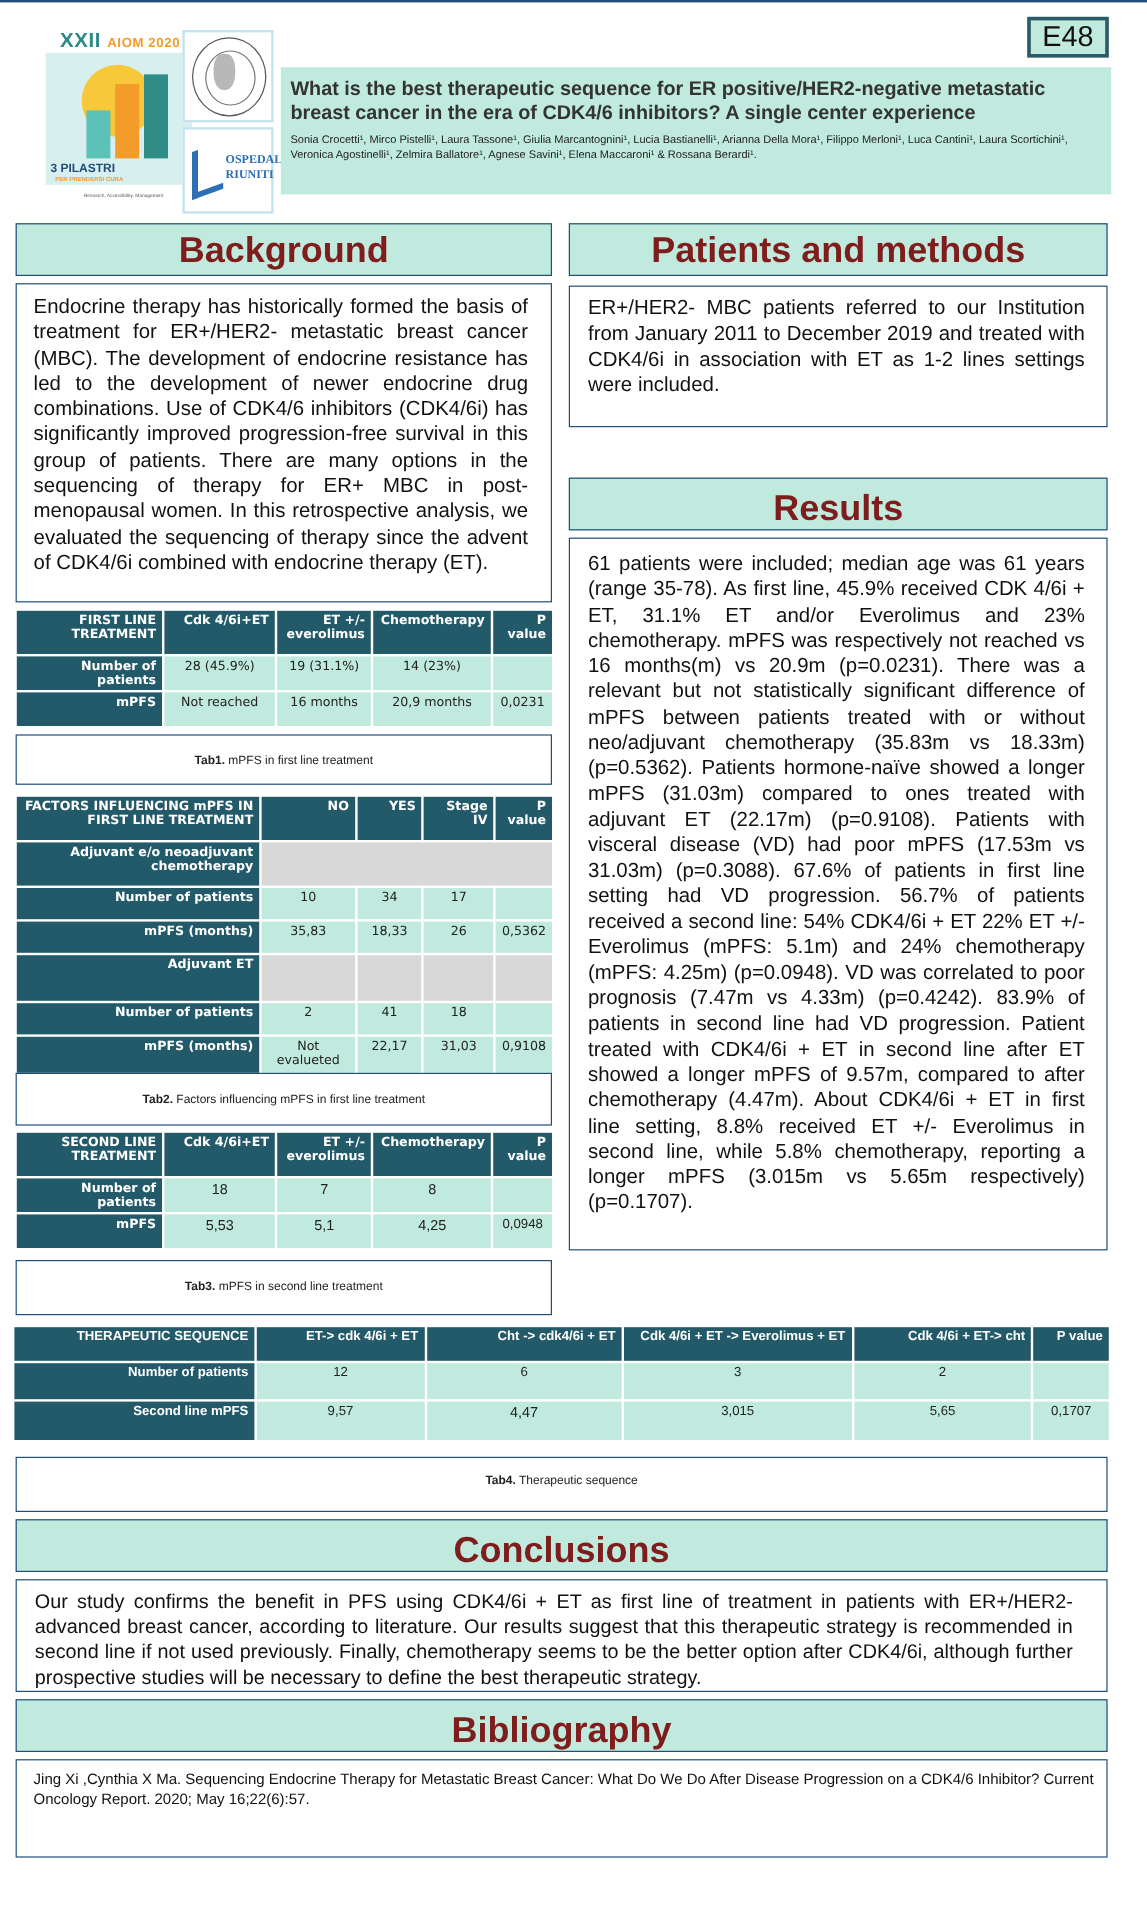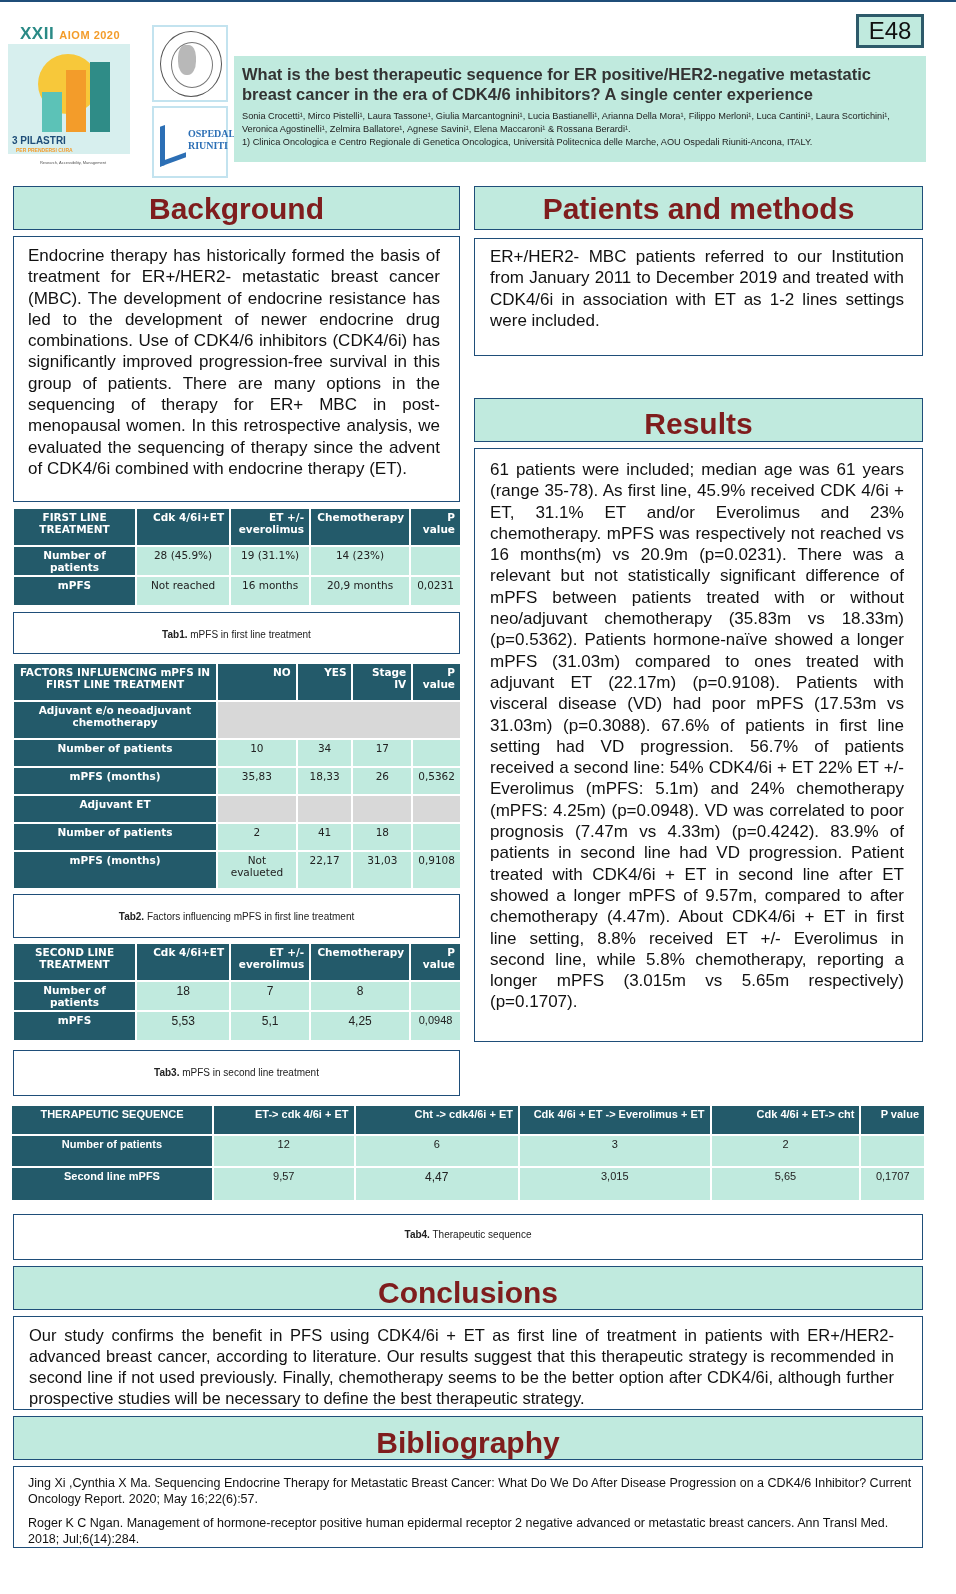--- a/index.html
+++ b/index.html
@@ -1,21 +1,21 @@
 <!DOCTYPE html>
 <html><head>
   <meta charset="utf-8">
   <style>
     * { box-sizing: border-box; margin: 0; padding: 0; }
     html, body { width: 956px; height: 1594px; background: #ffffff; overflow: hidden; }
     body { position: relative; font-family: "Liberation Sans", sans-serif; color: #1a1a1a; }
     .topbar { position: absolute; left: 0; top: 0; width: 956px; height: 2px; background: #1f4e79; }
 
     
-    .logo-aiom { position: absolute; left: 8px; top: 24px; width: 117px; height: 152px; }
+    .logo-aiom { position: absolute; left: 38px; top: 24px; width: 117px; height: 152px; }
     .aiom-title { position: absolute; left: 12px; top: 0; font-weight: bold; color: #2a8a86; font-size: 17px; letter-spacing: 0.5px; }
     .aiom-title span.roman { color: #2a8a86; }
     .aiom-title span.year { color: #f39c2a; font-size: 11px; }
     .aiom-art { position: absolute; left: 0; top: 20px; width: 122px; height: 110px; background: #d7efee; overflow: hidden; }
     .sun { position: absolute; left: 30px; top: 10px; width: 60px; height: 60px; border-radius: 50%; background: #f7c83a; }
     .pillar { position: absolute; bottom: 22px; width: 20px; }
     .pillar.p1 { left: 34px; height: 40px; background: #5cc2b7; }
     .pillar.p2 { left: 58px; height: 62px; background: #f39c2a; }
     .pillar.p3 { left: 82px; height: 70px; background: #2f8c87; }
     .aiom-pil { position: absolute; left: 4px; bottom: 8px; font-size: 10px; font-weight: bold; color: #1f4e79; margin-top: 12px; }
@@ -36,21 +36,21 @@
     .authors { position: absolute; left: 8px; top: 54px; width: 680px; font-size: 9.2px; line-height: 13px; color: #222; }
     .badge { position: absolute; left: 856px; top: 14px; width: 68px; height: 34px; background: #c0eade; border: 3px solid #2d5a6a; font-size: 24px; text-align: center; line-height: 28px; color: #111; }
 
     
     .sec-head { position: absolute; background: #c0eade; border: 1.5px solid #1f4e79; font-weight: bold; font-size: 30px; text-align: center; color: #7f1d1d; }
     .text-box { position: absolute; border: 1.5px solid #1f4e79; background: #fff; font-size: 17px; line-height: 21.3px; text-align: justify; color: #111; }
 
     
     table.dt { position: absolute; border-collapse: collapse; font-family: "DejaVu Sans", sans-serif; }
     table.dt td { font-size: 10.5px; padding: 2px 5px; vertical-align: top; border: 2px solid #fff; }
-    table.dt td.h { background: #235a6a; color: #fff; font-weight: bold; text-align: center; }
+    table.dt td.h { background: #235a6a; color: #fff; font-weight: bold; text-align: right; }
     table.dt td.hc { background: #235a6a; color: #fff; font-weight: bold; text-align: right; }
     table.dt td.c { background: #c0eade; text-align: center; color: #222; }
     table.dt td.g { background: #d8d8d8; }
     .caption-box { position: absolute; border: 1.5px solid #1f4e79; background: #fff; font-size: 10px; text-align: center; color: #222; }
     .caption-box b { font-weight: bold; }
   </style>
 </head>
 <body>
 
 <div class="topbar"></div>
@@ -83,21 +83,20 @@
     <div>RIUNITI</div>
   </div>
 </div>
 
 <div class="badge">E48</div>
 
 <div class="title-band">
   <div class="title">What is the best therapeutic sequence for ER positive/HER2-negative metastatic breast cancer in the era of CDK4/6 inhibitors? A single center experience</div>
   <div class="authors">
     <div>Sonia Crocetti¹, Mirco Pistelli¹, Laura Tassone¹, Giulia Marcantognini¹, Lucia Bastianelli¹, Arianna Della Mora¹, Filippo Merloni¹, Luca Cantini¹, Laura Scortichini¹, Veronica Agostinelli¹, Zelmira Ballatore¹, Agnese Savini¹, Elena Maccaroni¹ &amp; Rossana Berardi¹.</div>
-    <div>1) Clinica Oncologica e Centro Regionale di Genetica Oncologica, Università Politecnica delle Marche, AOU Ospedali Riuniti-Ancona, ITALY.</div>
   </div>
 </div>
 
 <div class="sec-head" style="left:13px; top:186px; width:447px; height:44px; line-height:44px;">Background</div>
 <div class="text-box" style="left:13px; top:236px; width:447px; height:266px; padding:8px 19px 0 14px;">Endocrine therapy has historically formed the basis of treatment for ER+/HER2- metastatic breast cancer (MBC). The development of endocrine resistance has led to the development of newer endocrine drug combinations. Use of CDK4/6 inhibitors (CDK4/6i) has significantly improved progression-free survival in this group of patients. There are many options in the sequencing of therapy for ER+ MBC in post-menopausal women. In this retrospective analysis, we evaluated the sequencing of therapy since the advent of CDK4/6i combined with endocrine therapy (ET).</div>
 
 <div class="sec-head" style="left:474px; top:186px; width:449px; height:44px; line-height:44px;">Patients and methods</div>
 <div class="text-box" style="left:474px; top:238px; width:449px; height:118px; padding:7px 18px 0 15px;">ER+/HER2- MBC patients referred to our Institution from January 2011 to December 2019 and treated with CDK4/6i in association with ET as 1-2 lines settings were included.</div>
 
 <div class="sec-head" style="left:474px; top:398px; width:449px; height:44px; line-height:50px;">Results</div>
@@ -153,21 +152,21 @@
     <td class="c"></td>
   </tr>
   <tr>
     <td class="h" style="height:28px;">mPFS (months)</td>
     <td class="c">35,83</td>
     <td class="c">18,33</td>
     <td class="c">26</td>
     <td class="c">0,5362</td>
   </tr>
   <tr>
-    <td class="h" style="height:28px;">Adjuvant ET</td>
+    <td class="h" style="height:40px;">Adjuvant ET</td>
     <td class="g"></td>
     <td class="g"></td>
     <td class="g"></td>
     <td class="g"></td>
   </tr>
   <tr>
     <td class="h" style="height:28px;">Number of patients</td>
     <td class="c">2</td>
     <td class="c">41</td>
     <td class="c">18</td>
@@ -246,14 +245,13 @@
 <div class="caption-box" style="left:13px; top:1214px; width:910px; height:46px; padding-top:14px;">
   <b>Tab4.</b><span> Therapeutic sequence</span>
 </div>
 
 <div class="sec-head" style="left:13px; top:1266px; width:910px; height:44px; line-height:52px;">Conclusions</div>
 <div class="text-box" style="left:13px; top:1316px; width:910px; height:94px; padding:8px 28px 0 15px; line-height:21px; font-size:16.5px;">Our study confirms the benefit in PFS using CDK4/6i + ET as first line of treatment in patients with ER+/HER2- advanced breast cancer, according to literature. Our results suggest that this therapeutic strategy is recommended in second line if not used previously. Finally, chemotherapy seems to be the better option after CDK4/6i, although further prospective studies will be necessary to define the best therapeutic strategy.</div>
 
 <div class="sec-head" style="left:13px; top:1416px; width:910px; height:44px; line-height:52px;">Bibliography</div>
 <div class="text-box" style="left:13px; top:1466px; width:910px; height:82px; padding:8px 8px 0 14px; font-size:12.5px; line-height:16px; text-align:left;">
   <div style="margin-bottom:8px;">Jing Xi ,Cynthia X Ma. Sequencing Endocrine Therapy for Metastatic Breast Cancer: What Do We Do After Disease Progression on a CDK4/6 Inhibitor? Current Oncology Report. 2020; May 16;22(6):57.</div>
-  <div>Roger K C Ngan. Management of hormone-receptor positive human epidermal receptor 2 negative advanced or metastatic breast cancers. Ann Transl Med. 2018; Jul;6(14):284.</div>
 </div>
 
 </body></html>

